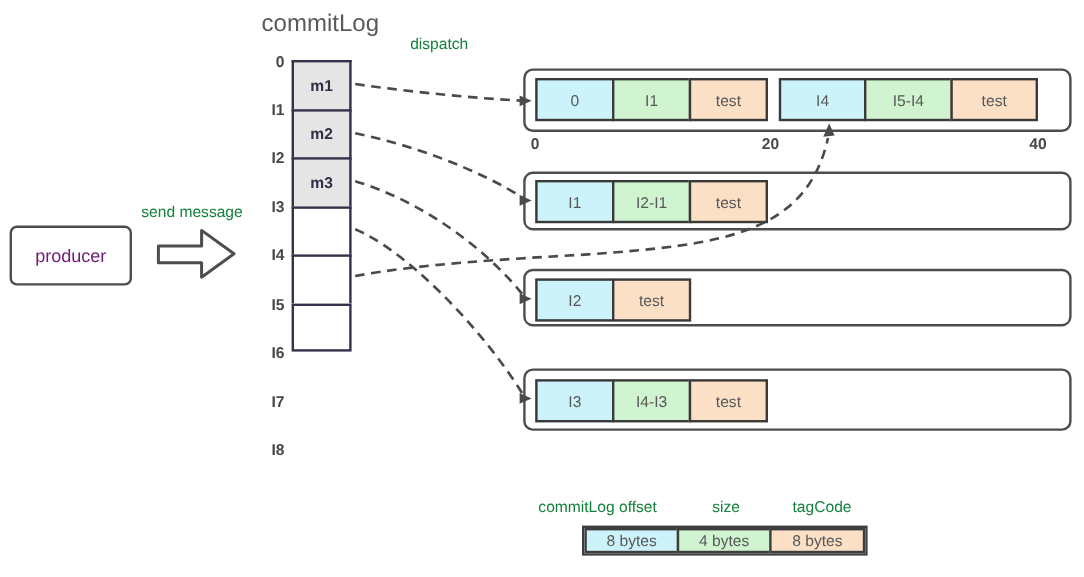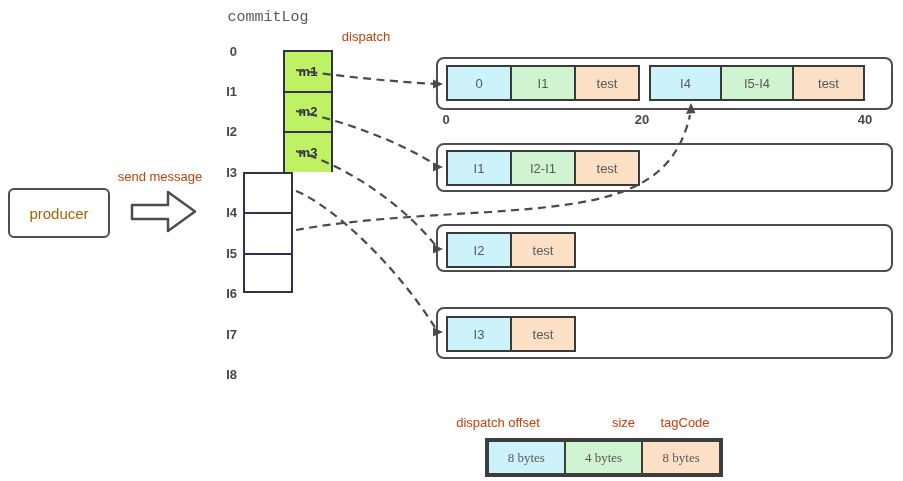--- a/index.html
+++ b/index.html
@@ -1,42 +1,42 @@
 <!DOCTYPE html>
 <html><head>
 <meta charset="utf-8">
 <style>
   html,body{margin:0;padding:0;background:#ffffff;}
   .canvas{
     position:relative;width:903px;height:481px;background:#ffffff;
     font-family:"Liberation Sans", sans-serif;overflow:hidden;
   }
   .abs{position:absolute;}
-  .lbl{color:#c2410c;font-size:13px;text-align:center;}
-  .title{color:#595959;font-size:15px;text-align:center;font-family:Liberation Mono, monospace;}
+  .lbl{color:#15803d;font-size:13px;text-align:center;}
+  .title{color:#595959;font-size:20px;}
   .boldlbl{color:#474747;font-size:13px;font-weight:bold;text-align:center;}
 
   
   .producer-box{
     left:8px;top:188px;width:102px;height:50px;
     border:2px solid #4d4d4d;border-radius:6px;background:#fff;
     display:flex;align-items:center;justify-content:center;
-    color:#a16207;font-size:15px;box-sizing:border-box;
+    color:#701a75;font-size:15px;box-sizing:border-box;
   }
 
   
   .clog-col{left:243px;top:50px;width:50px;}
   .clog-cell{
     box-sizing:border-box;width:50px;height:40.5px;
     border:2px solid #32324a;border-bottom:none;
     display:flex;align-items:center;justify-content:center;
     font-size:13px;font-weight:bold;color:#2e2e44;background:#ffffff;
   }
   .clog-cell.last{border-bottom:2px solid #32324a;}
-  .clog-cell.msg{background:#bef264;margin-left:40px;}
+  .clog-cell.msg{background:#e5e5e5;}
   .offset{width:42px;height:18px;line-height:18px;text-align:right;
     color:#474747;font-size:13px;font-weight:bold;}
 
   
   .queue{
     box-sizing:border-box;left:436px;width:457px;
     border:2px solid #4d4d4d;border-radius:8px;background:#fff;
   }
   .entry{position:absolute;display:flex;}
   .qcell{
@@ -47,22 +47,22 @@
   .qcell + .qcell{margin-left:-2px;}
   .w66{width:66px;}
   .w73{width:73px;}
   .w74{width:74px;}
   .c-blue{background:#cdf3fa;}
   .c-green{background:#d0f3d0;}
   .c-orange{background:#fbe0c6;}
 
   
   .legend-box{
-    left:485px;top:438px;width:238px;height:39px;
-    box-sizing:border-box;border:2px solid #3d3d3d;display:flex;font-family:Liberation Serif, serif;
+    left:485px;top:438px;width:238px;height:25px;
+    box-sizing:border-box;border:2px solid #3d3d3d;display:flex;
   }
   .legend-cell{
     box-sizing:border-box;height:100%;border:2px solid #3d3d3d;
     display:flex;align-items:center;justify-content:center;
     font-size:13px;color:#595959;
   }
   .legend-cell + .legend-cell{margin-left:-2px;}
   .lg1{width:80px;}.lg2{width:81px;}.lg3{width:81px;}
 
   svg.overlay{left:0;top:0;pointer-events:none;z-index:10;}
@@ -145,26 +145,27 @@
   <div class="abs queue" style="top:224px;height:48px;">
     <div class="entry" style="left:8px;top:6px;">
       <div class="qcell w66 c-blue">I2</div>
       <div class="qcell w66 c-orange">test</div>
     </div>
   </div>
 
   <div class="abs queue" style="top:307px;height:52px;">
     <div class="entry" style="left:8px;top:7px;">
       <div class="qcell w66 c-blue">I3</div>
+      <div class="qcell w66 c-green">I4-I3</div>
       <div class="qcell w66 c-orange">test</div>
     </div>
   </div>
 
-  <div class="abs lbl" style="left:437px;top:415px;width:122px;">dispatch offset</div>
-  <div class="abs lbl" style="left:575px;top:415px;width:60px;text-align:right;">size</div>
+  <div class="abs lbl" style="left:437px;top:415px;width:122px;">commitLog offset</div>
+  <div class="abs lbl" style="left:575px;top:415px;width:60px;">size</div>
   <div class="abs lbl" style="left:650px;top:415px;width:70px;">tagCode</div>
   <div class="abs legend-box">
     <div class="legend-cell lg1 c-blue">8 bytes</div>
     <div class="legend-cell lg2 c-green">4 bytes</div>
     <div class="legend-cell lg3 c-orange">8 bytes</div>
   </div>
 
 </div>
 
 </body></html>

